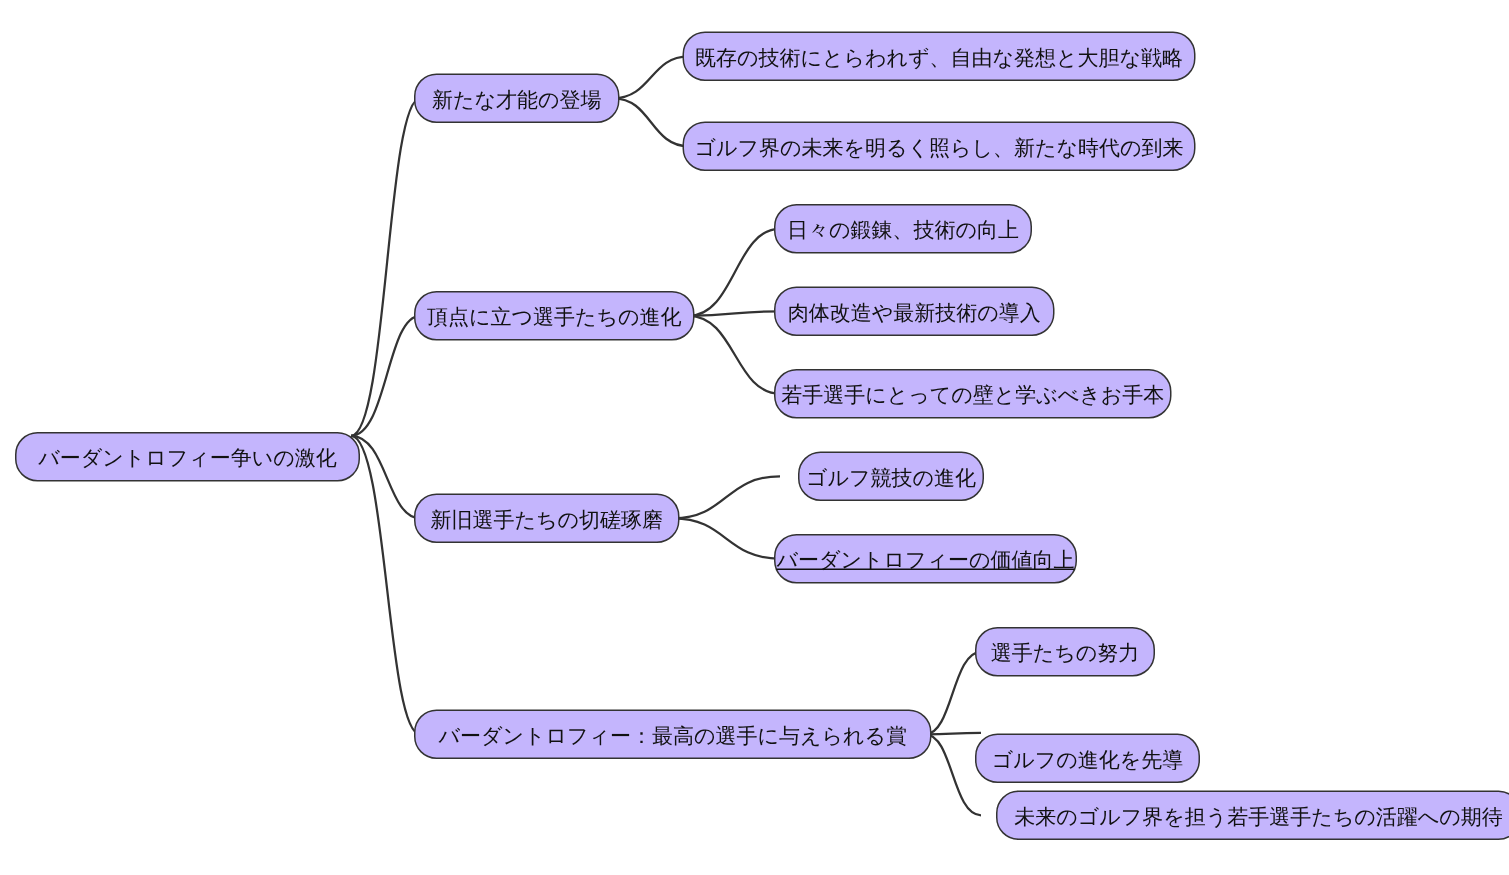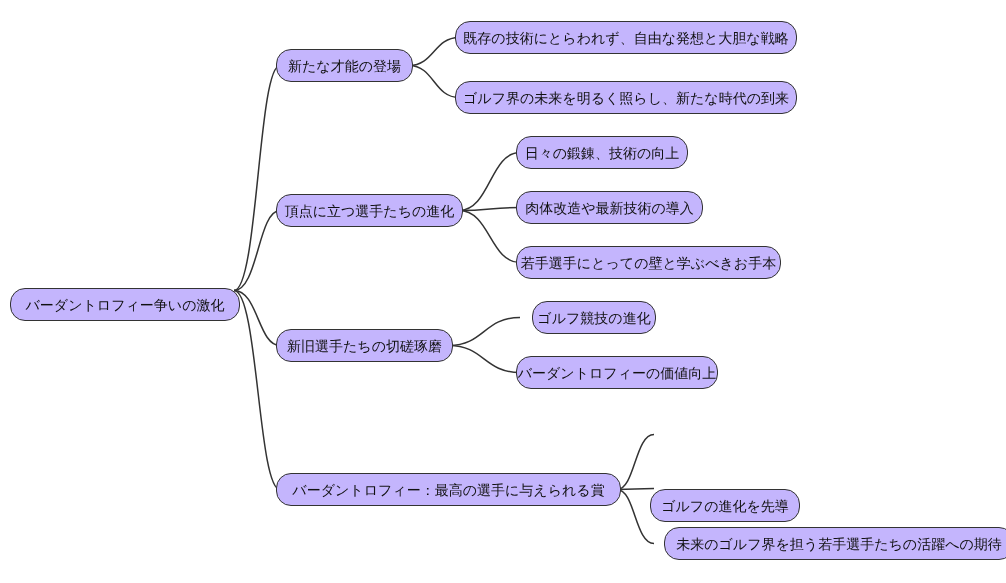--- a/index.html
+++ b/index.html
@@ -77,18 +77,19 @@
   <div class="node" style="left:276px; top:473px; width:345px;">バーダントロフィー：最高の選手に与えられる賞</div>
 
   <div class="node" style="left:455px; top:21px; width:342px;">既存の技術にとらわれず、自由な発想と大胆な戦略</div>
   <div class="node" style="left:455px; top:81px; width:342px;text-align:center;">ゴルフ界の未来を明るく照らし、新たな時代の到来</div>
 
   <div class="node" style="left:516px; top:136px; width:172px;">日々の鍛錬、技術の向上</div>
   <div class="node" style="left:516px; top:191px; width:187px;">肉体改造や最新技術の導入</div>
   <div class="node" style="left:516px; top:246px; width:265px;">若手選手にとっての壁と学ぶべきお手本</div>
 
   <div class="node" style="left:516px; top:301px; width:124px;margin-left:16px;">ゴルフ競技の進化</div>
-  <div class="node" style="left:516px; top:356px; width:202px;">バーダントロフィーの価値向上</div>
+  <div class="node" style="left:516px; top:356px; width:202px;text-decoration:underline;">バーダントロフィーの価値向上</div>
 
+  <div class="node" style="left:650px; top:418px; width:120px;">選手たちの努力</div>
   <div class="node" style="left:650px; top:472px; width:150px;margin-top:17px;">ゴルフの進化を先導</div>
   <div class="node" style="left:664px; top:527px; width:350px;">未来のゴルフ界を担う若手選手たちの活躍への期待</div>
 
 </div>
 
 </body></html>

